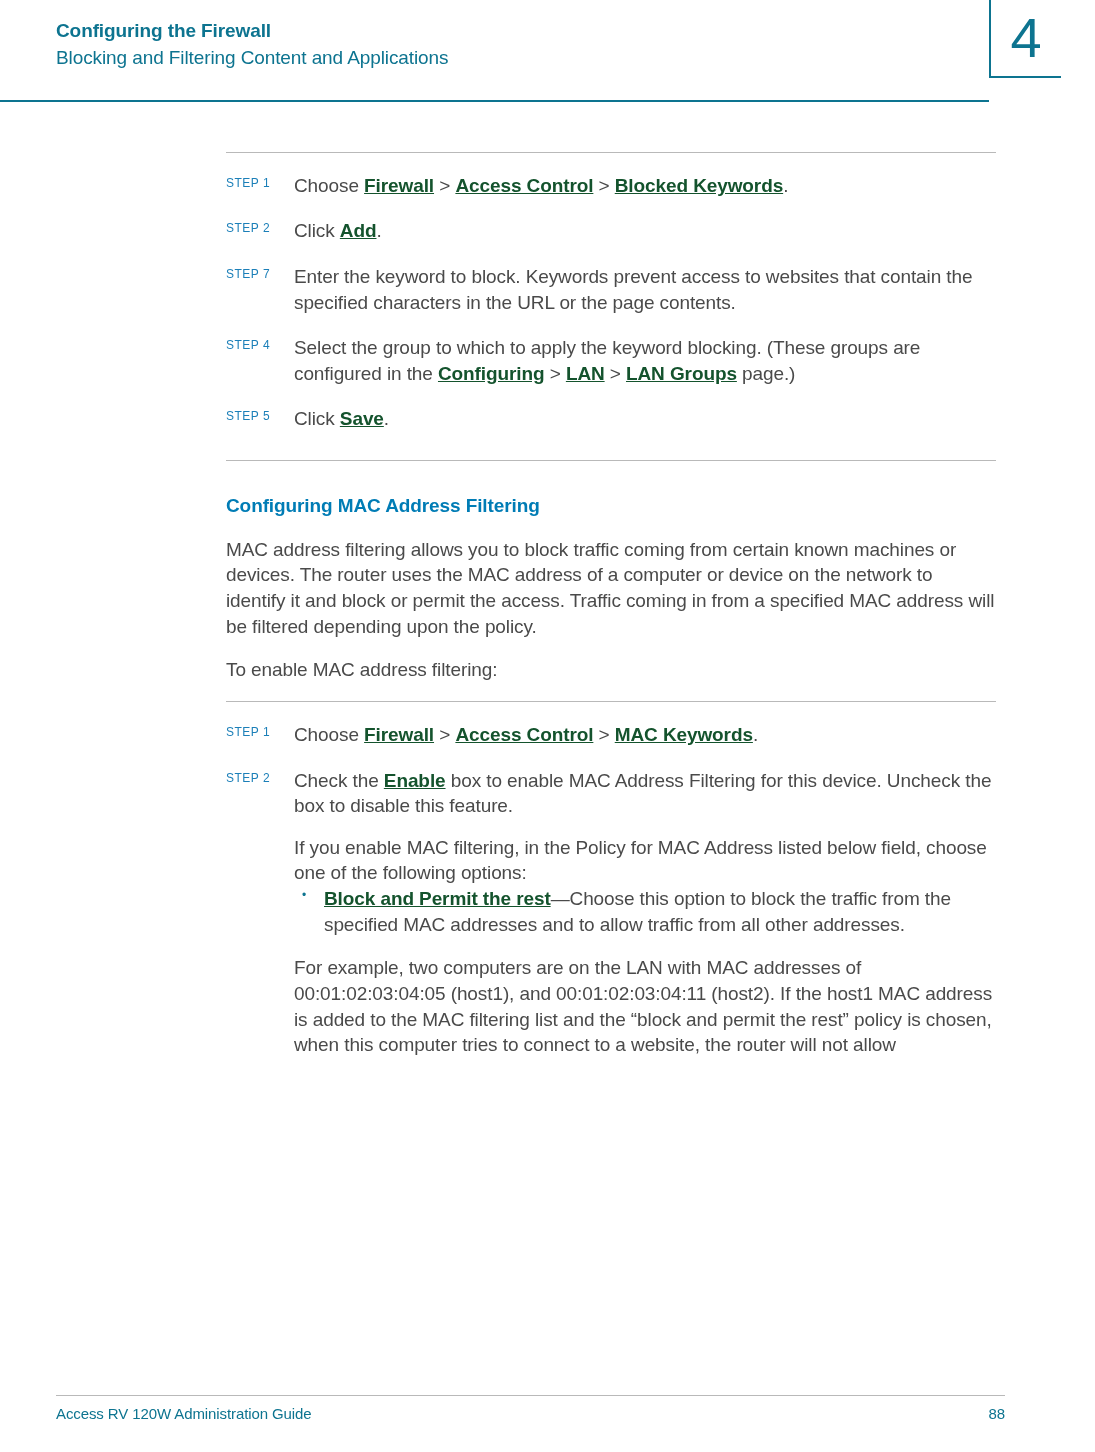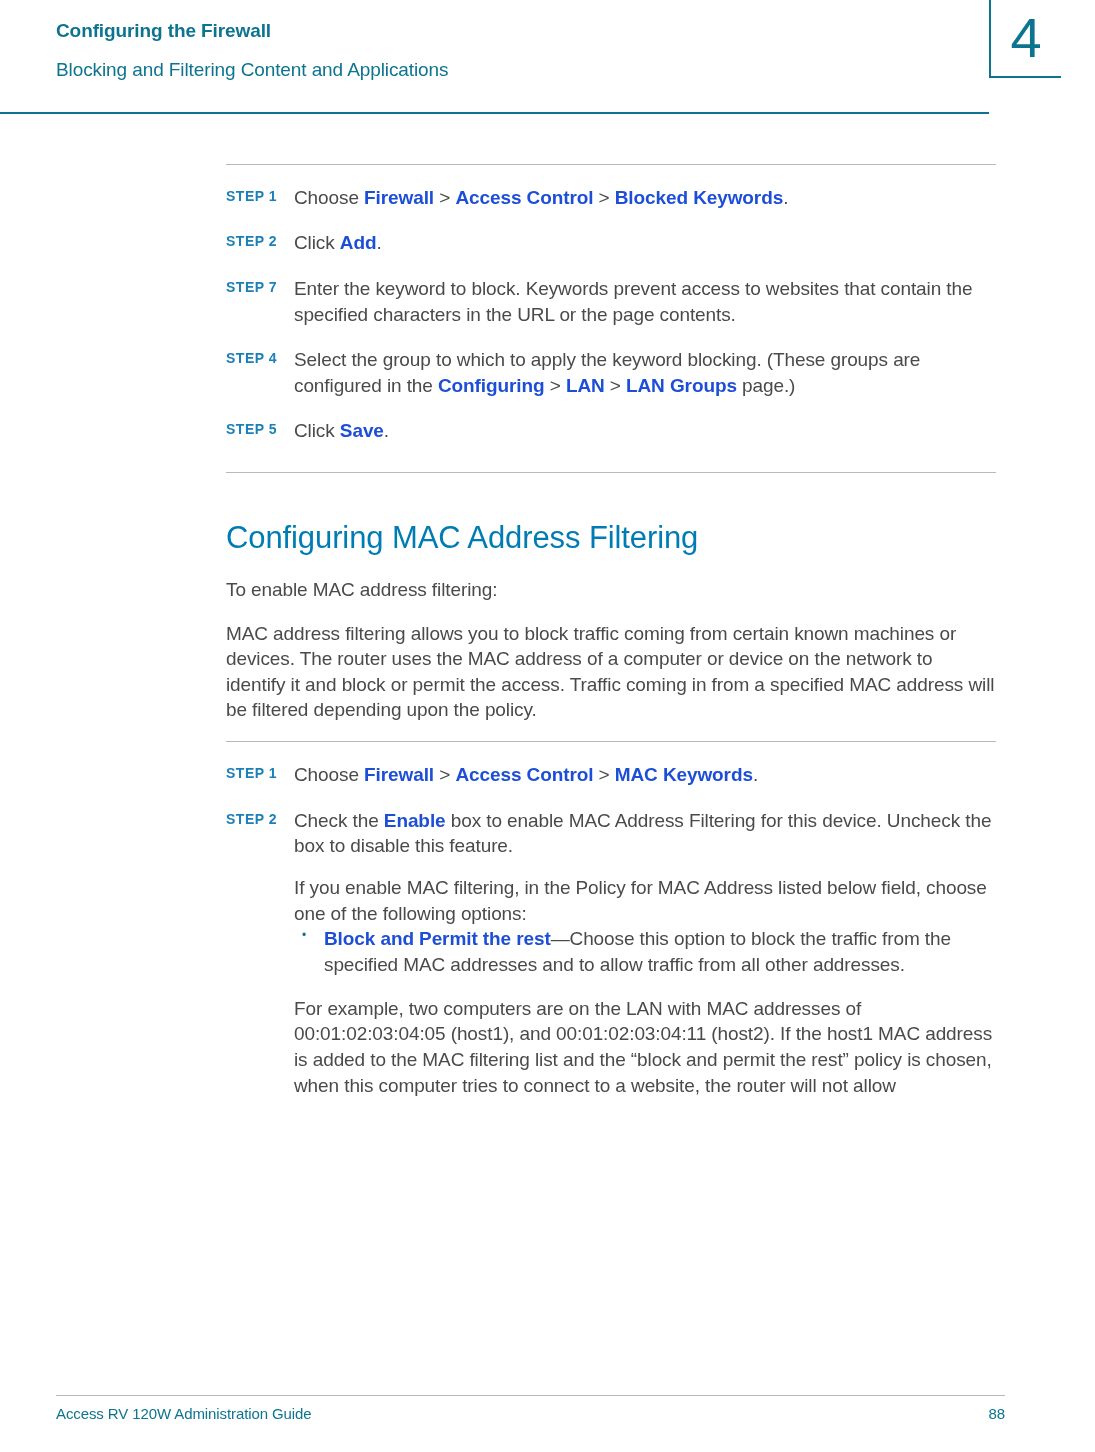--- a/index.html
+++ b/index.html
@@ -37,21 +37,21 @@
     color: var(--cisco-teal);
     font-weight: 600;
     font-size: 19px;
     margin: 0;
     line-height: 1.2;
   }
   .header-sub {
     color: var(--cisco-teal);
     font-weight: 400;
     font-size: 19px;
-    margin: 16px 0 0 0;
+    margin: 4px 0 0 0;
     line-height: 1.2;
   }
   .chapter-badge {
     position: absolute;
     top: -20px;
     right: -56px;
     width: 72px;
     height: 78px;
     border-left: 2px solid var(--cisco-teal);
     border-bottom: 2px solid var(--cisco-teal);
@@ -87,39 +87,39 @@
     width: 100%;
   }
   .step-row {
     display: flex;
     align-items: flex-start;
     margin-top: 20px;
   }
   .step-label {
     flex: 0 0 68px;
     color: var(--step-blue);
-    font-size: 14px;
-    font-weight: 700;
+    font-size: 12px;
+    font-weight: 400;
     letter-spacing: 0.5px;
     padding-top: 2px;
     white-space: pre;
   }
   .step-body {
     flex: 1;
   }
   .step-body p { margin: 0; }
   .step-body p + p { margin-top: 16px; }
 
-  b.kw { font-weight: 700; color: #1d4ed8; }
+  b.kw { font-weight: 700; color: #14532d; text-decoration: underline; }
 
   .section-heading {
     color: var(--cisco-blue);
-    font-size: 31px;
-    font-weight: 400;
-    margin: 44px 0 18px 0;
+    font-size: 19px;
+    font-weight: 700;
+    margin: 32px 0 18px 0;
   }
   .section-body p { margin: 0 0 18px 0; }
 
   
   ul.opts {
     list-style: none;
     margin: 0 0 18px 0;
     padding: 0 0 0 30px;
   }
   ul.opts li {
@@ -200,22 +200,22 @@
           <div class="step-label">STEP 5</div>
           <div class="step-body">
             <p>Click <b class="kw">Save</b>.</p>
           </div>
         </div>
       </div>
     <hr class="thin-rule" style="margin-top:28px">
 
     <h2 class="section-heading">Configuring MAC Address Filtering</h2>
     <div class="section-body">
+      <p>MAC address filtering allows you to block traffic coming from certain known machines or devices. The router uses the MAC address of a computer or device on the network to identify it and block or permit the access. Traffic coming in from a specified MAC address will be filtered depending upon the policy.</p>
       <p>To enable MAC address filtering:</p>
-      <p>MAC address filtering allows you to block traffic coming from certain known machines or devices. The router uses the MAC address of a computer or device on the network to identify it and block or permit the access. Traffic coming in from a specified MAC address will be filtered depending upon the policy.</p>
     </div>
 
     <hr class="thin-rule">
     <div id="steps-b">
         <div class="step-row">
           <div class="step-label">STEP 1</div>
           <div class="step-body">
             <p>Choose <b class="kw">Firewall</b> &gt; <b class="kw">Access Control</b> &gt; <b class="kw">MAC Keywords</b>.</p>
           </div>
         </div>

